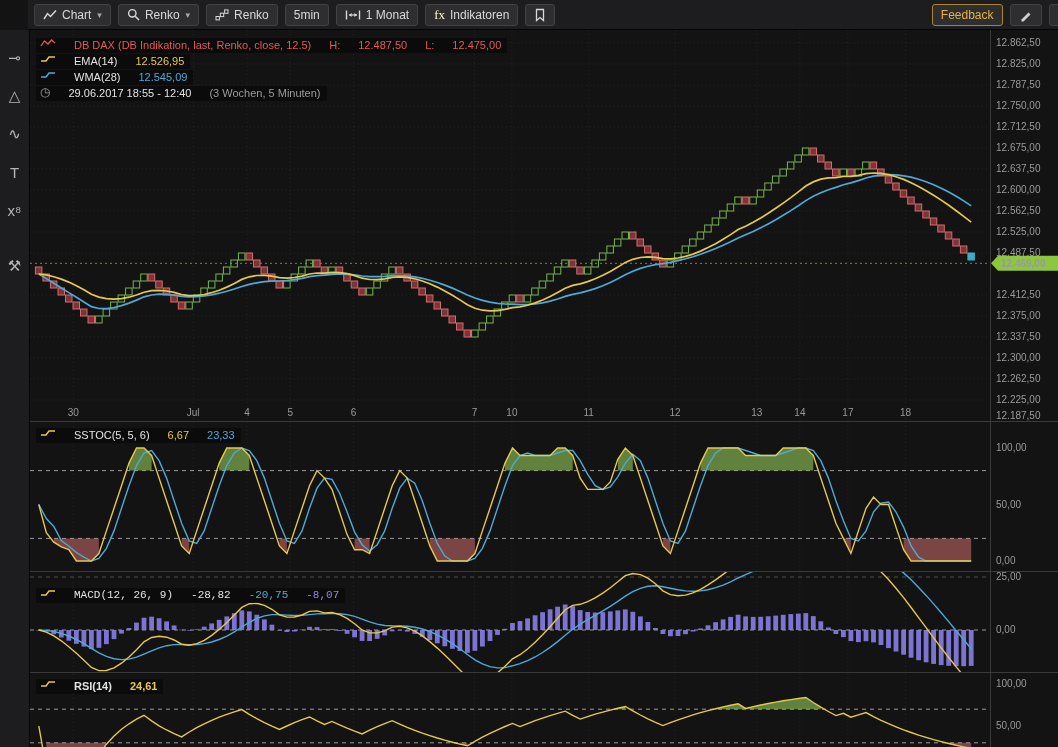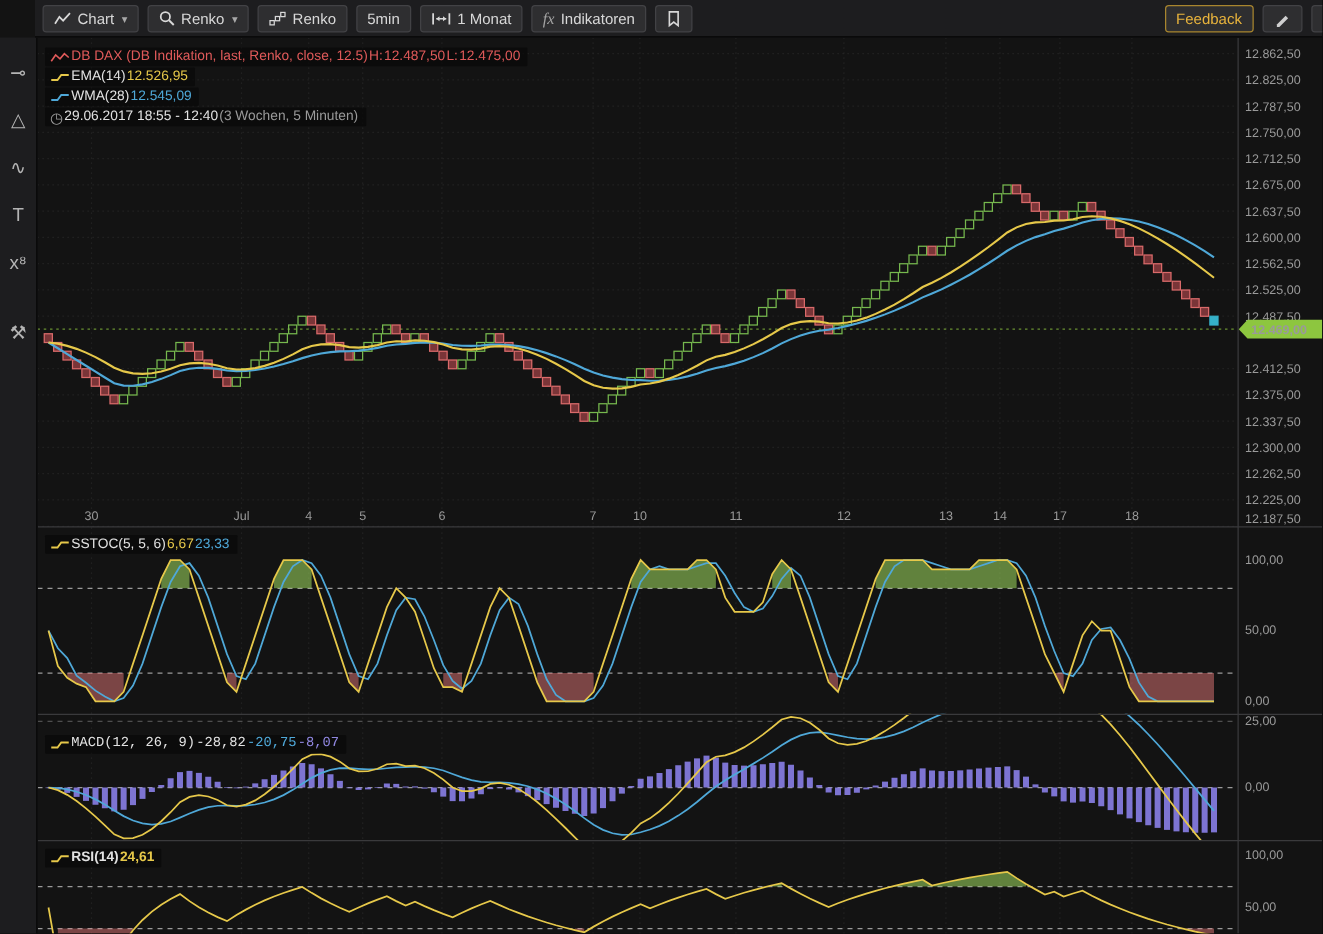--- a/index.html
+++ b/index.html
@@ -7,35 +7,35 @@
        font-family:"Liberation Sans",sans-serif;color:#ddd;}
   
   .topbar{position:absolute;top:0;left:0;width:1058px;height:30px;background:#1d1d1f;
           border-bottom:1px solid #050505;display:flex;align-items:center;gap:7px;
           padding:0 6px;box-sizing:border-box;z-index:30;margin-left:28px;}
   .tb-btn{display:inline-flex;align-items:center;gap:5px;height:22px;padding:0 8px;
           background:#2e2e30;border:1px solid #424245;border-radius:3px;color:#d8d8d8;
           font-size:12px;cursor:pointer;white-space:nowrap;}
   .tb-btn svg{display:block;}
   .caret{font-size:9px;color:#a8a8a8;margin-left:1px;}
-  .fx{font-style:italic;font-family:"Liberation Serif",serif;font-size:13px;color:#a3a3a3;}
+  .fx{font-family:"Liberation Serif",serif;font-size:13px;color:#fef9c3;}
   .spacer{flex:1;}
   .feedback-btn{color:#e8b33c;border-color:#a8852e;justify-content:flex-end;}
   .glyph{line-height:1;}
   
   .sidebar{position:absolute;top:30px;left:0;width:30px;height:717px;background:#1d1d1f;
            border-right:1px solid #050505;display:flex;flex-direction:column;align-items:center;
            padding-top:16px;gap:14px;box-sizing:border-box;z-index:20;}
   .sb-icon{width:24px;height:24px;display:flex;align-items:center;justify-content:center;
            color:#b4b4b4;font-size:15px;cursor:pointer;border-radius:3px;}
   .sb-icon.gap-above{margin-top:18px;}
   
   .chart-region{position:absolute;left:30px;top:30px;width:1028px;height:717px;overflow:hidden;}
   .legend{position:absolute;font-size:11px;line-height:15px;z-index:10;}
-  .legend .row{display:flex;align-items:center;gap:1px;background:rgba(8,8,8,0.72);
+  .legend .row{display:flex;gap:18px;background:rgba(8,8,8,0.72);
                padding:0 6px 0 4px;margin-bottom:1px;width:max-content;border-radius:1px;}
   .legend .row svg{display:block;}
   .c-red{color:#e05a5a}.c-yellow{color:#e6c84a}.c-blue{color:#4fa8d8}
   .c-purple{color:#9087e0}.c-white{color:#e2e2e2}.c-gray{color:#9a9a9a}
   svg text{font-family:"Liberation Sans",sans-serif;font-size:10px;fill:#9a9a9a;}
 </style>
 </head>
 <body>
 
 <div class="app">

